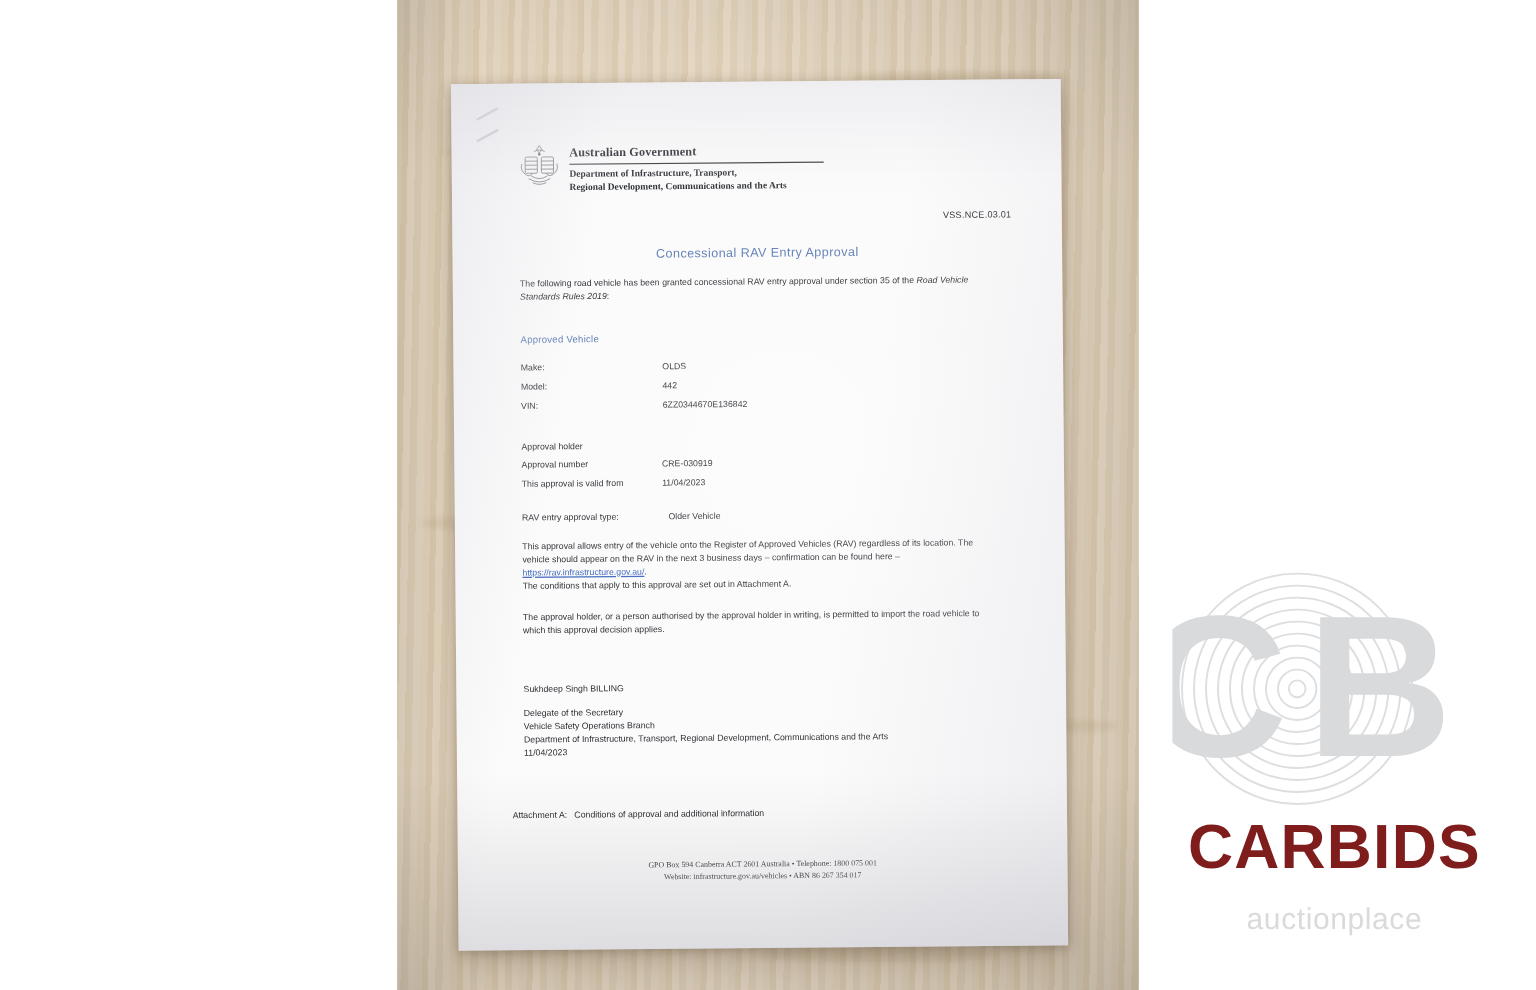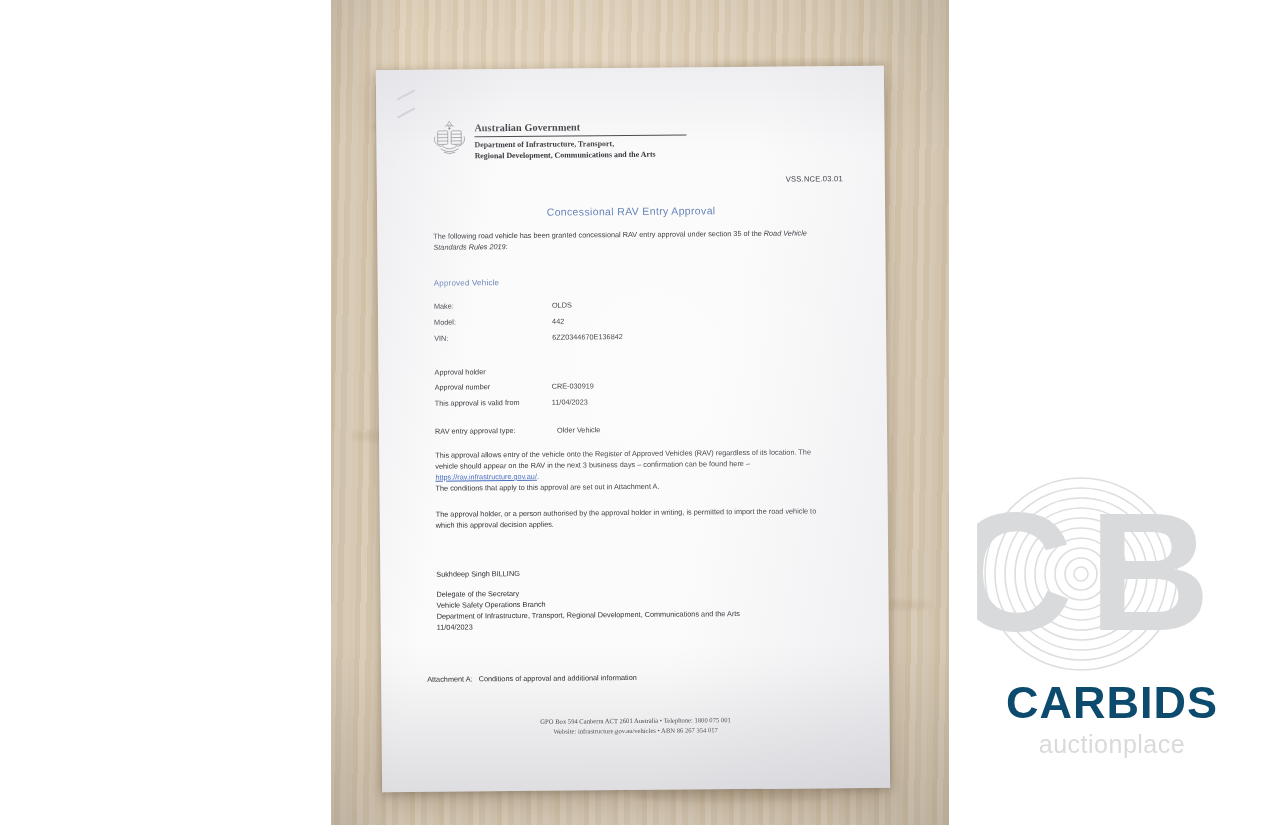--- a/index.html
+++ b/index.html
@@ -289,33 +289,33 @@
     user-select: none;
   }
   #brand .mark {
     position: relative;
     height: 208px;
     margin-bottom: 2px;
   }
   #brand .mark svg { display: block; margin: 0 auto; }
   #brand .name {
     font-family: "Liberation Sans", sans-serif;
-    font-size: 45px;
+    font-size: 52px;
     font-weight: bold;
     letter-spacing: 1px;
-    color: #0c4a6e;
+    color: #7f1d1d;
     line-height: 1;
   }
   #brand .sub {
     font-family: "Liberation Sans", sans-serif;
     font-size: 25px;
     letter-spacing: 0.5px;
     color: #d9dadc;
     line-height: 1.25;
-    margin-top: 4px;
+    margin-top: 19px;
   }
 </style>
 </head>
 <body>
 
 <div id="stage">
 
   <div id="photo">
     <div class="grain" style="left:40px;  top:120px; width:120px; height:14px;"></div>
     <div class="grain" style="left:380px; top:60px;  width:180px; height:10px;"></div>

